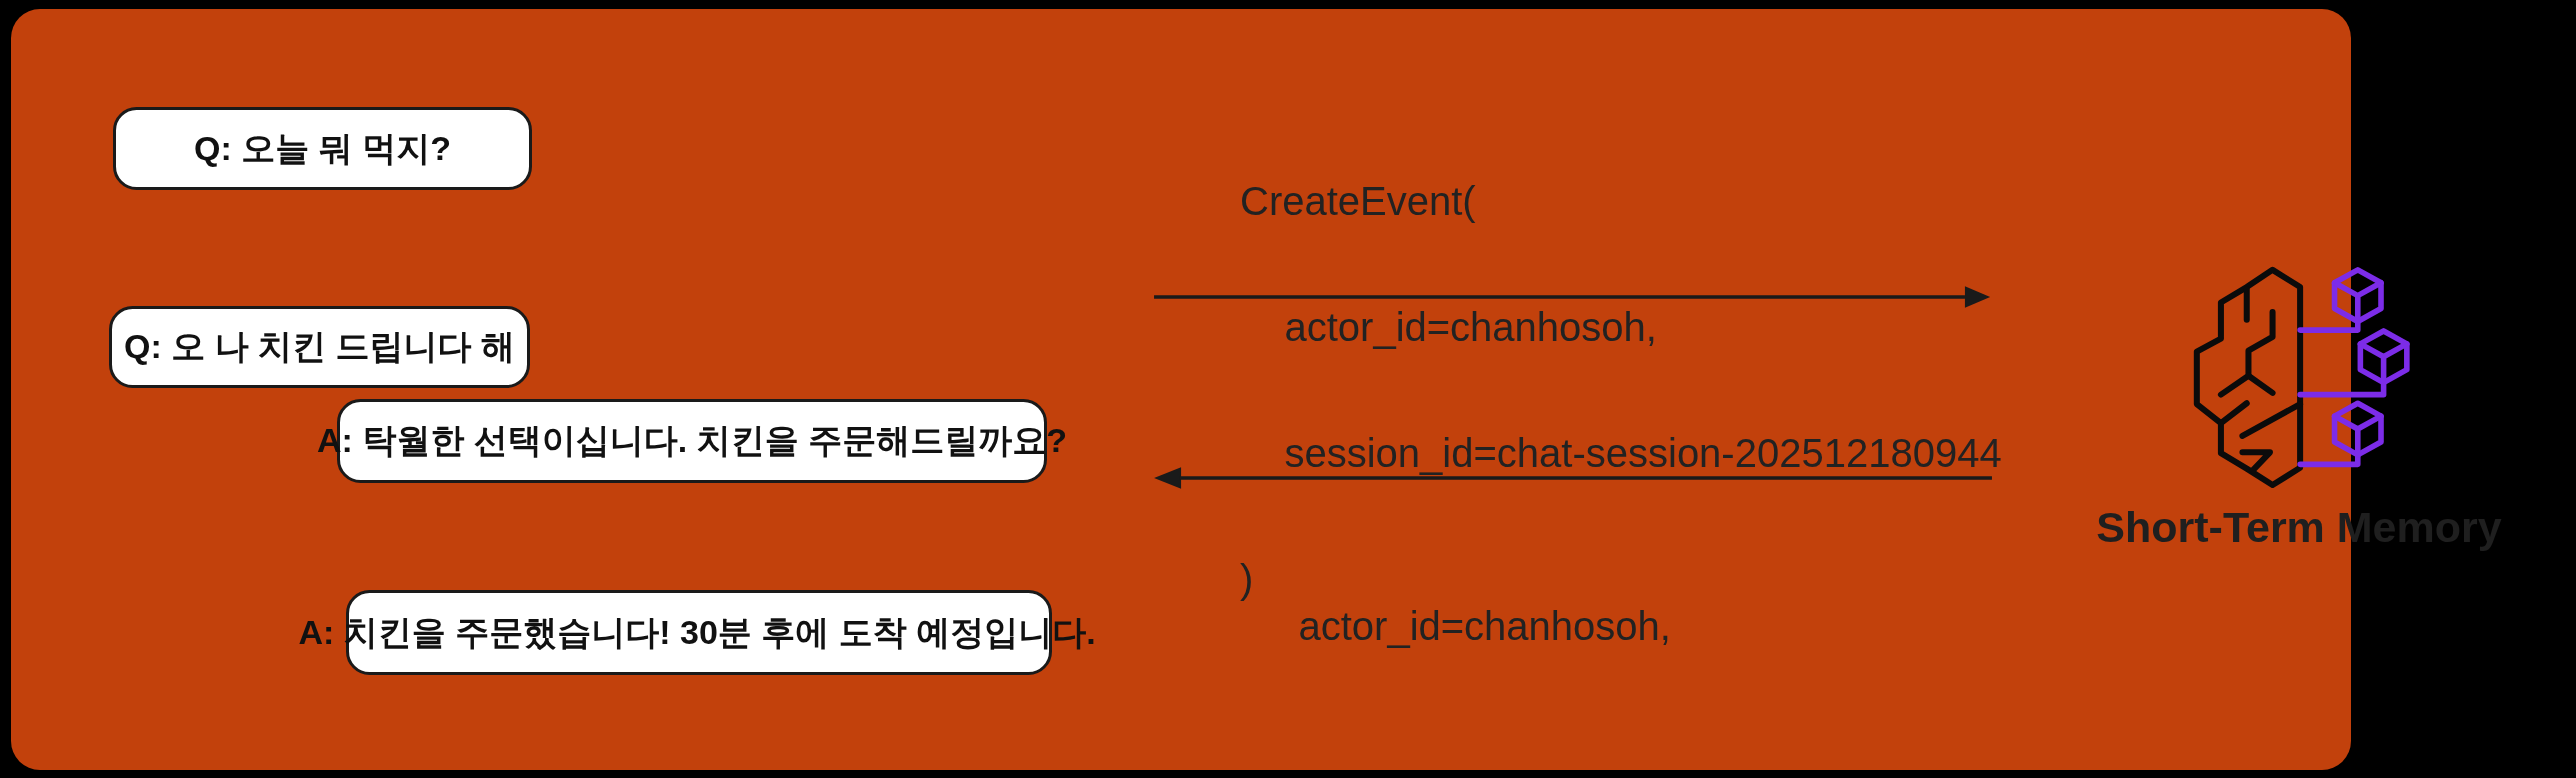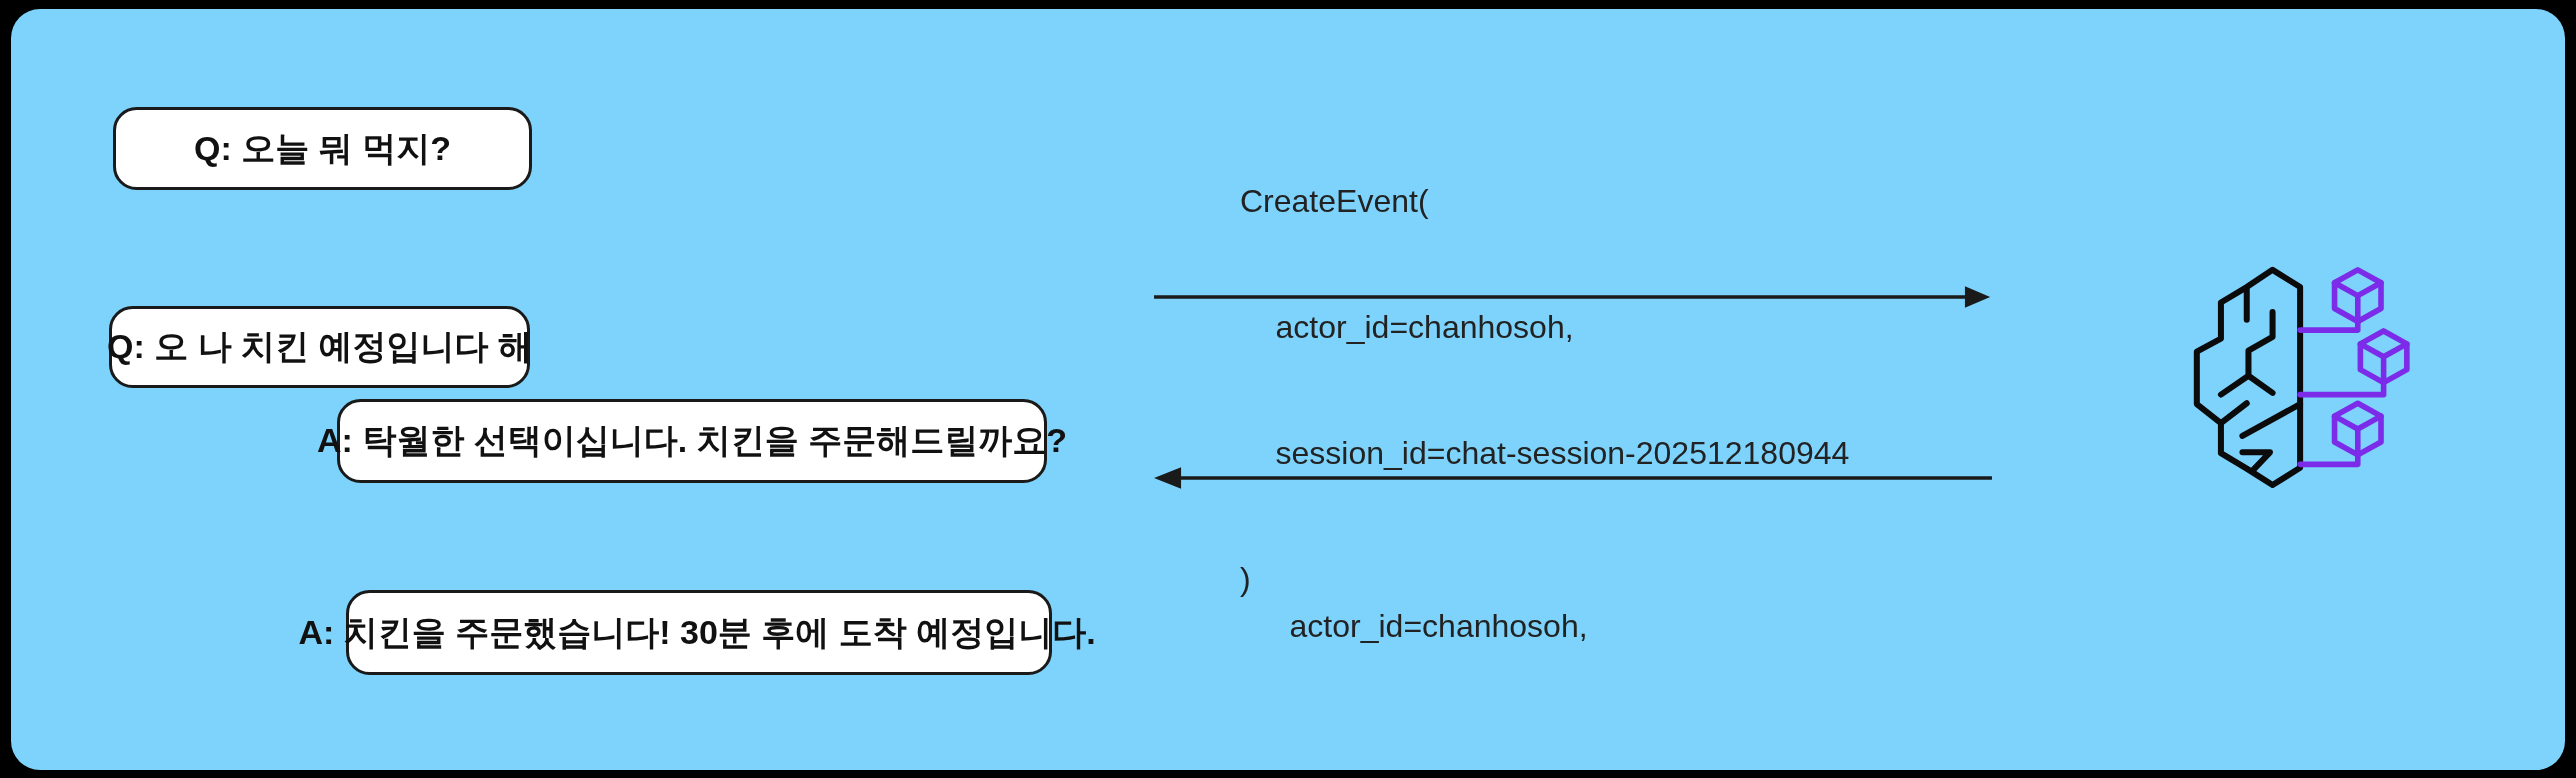--- a/index.html
+++ b/index.html
@@ -2,59 +2,59 @@
 <html style="font-size:14.5px"><head>
 <meta charset="utf-8">
 <style>
   html,body { margin:0; padding:0; background:#000; }
   .stage {
     position:relative; width:2576px; height:779px;
     background:#000; overflow:hidden;
     font-family:"Liberation Sans", sans-serif;
   }
   .panel {
-    position:absolute; left:11px; top:9px; width:2554px; height:761px;
-    background:#7dd3fc; border-radius:29px;
+    position:absolute; left:11px; top:9px; width:2340px; height:761px;
+    background:#c2410c; border-radius:29px;
   }
   .bubble {
     position:absolute; box-sizing:border-box;
     border:3.6px solid #1a1a1a; border-radius:23.5px; background:#fff;
     display:flex; align-items:center; justify-content:center;
     font-size:34px; font-weight:600; color:#111; text-align:center;
     padding:0 18px; white-space:nowrap;
   }
   .b1 { left:102px; top:98px; width:419px; height:83px; }
   .b2 { left:331px; top:200px; width:713px; height:87px; }
   .b3 { left:98px; top:297px; width:421px; height:82px; }
   .b4 { left:326px; top:390px; width:710px; height:84px; }
   .b5 { left:105px; top:488px; width:413px; height:83px; }
   .b6 { left:335px; top:581px; width:706px; height:85px;padding-left:14px; }
   .code {
-    position:absolute; font-size:32px; line-height:42px;
+    position:absolute; font-size:40px; line-height:42px;
     font-weight:500; color:#222; white-space:pre;
   }
   .code-create { left:1229px; top:87px; }
   .code-get    { left:1243px; top:512px; }
   .arrow { position:absolute; }
   .arrow-right { left:1139px; top:270px; }
   .arrow-left  { left:1139px; top:451px; }
   .memory-icon { position:absolute; left:2160px; top:246px; width:241px; height:250px; }
   .memory-label {
     position:absolute; left:2062px; top:494px; width:452px;
     text-align:center; font-size:43px; font-weight:600; color:#1f1f1f;
   }
 </style>
 </head>
 <body>
 
 <div class="stage">
   <div class="panel">
 
     <div class="bubble b1">Q: 오늘 뭐 먹지?</div>
-    <div class="bubble b3">Q: 오 나 치킨 예정입니다 해</div>
+    <div class="bubble b3">Q: 오 나 치킨 드립니다 해</div>
     <div class="bubble b4">A: 탁월한 선택이십니다. 치킨을 주문해드릴까요?</div>
     <div class="bubble b6">A: 치킨을 주문했습니다! 30분 후에 도착 예정입니다.</div>
 
     <div class="code code-create">
       <div>CreateEvent(</div>
       <div>    actor_id=chanhosoh,</div>
       <div>    session_id=chat-session-202512180944</div>
       <div>)</div>
     </div>
 
@@ -97,16 +97,17 @@
         <path d="M190,32 L217,47 L244,32 M217,47 L217,77"></path>
 
         <path d="M247,88 L274,103 L274,133 L247,148 L220,133 L220,103 Z"></path>
         <path d="M220,103 L247,118 L274,103 M247,118 L247,148"></path>
 
         <path d="M217,172 L244,187 L244,217 L217,232 L190,217 L190,187 Z"></path>
         <path d="M190,187 L217,202 L244,187 M217,202 L217,232"></path>
       </g>
     </svg>
 
+    <div class="memory-label">Short-Term Memory</div>
 
   </div>
 </div>
 
 
 </body></html>

